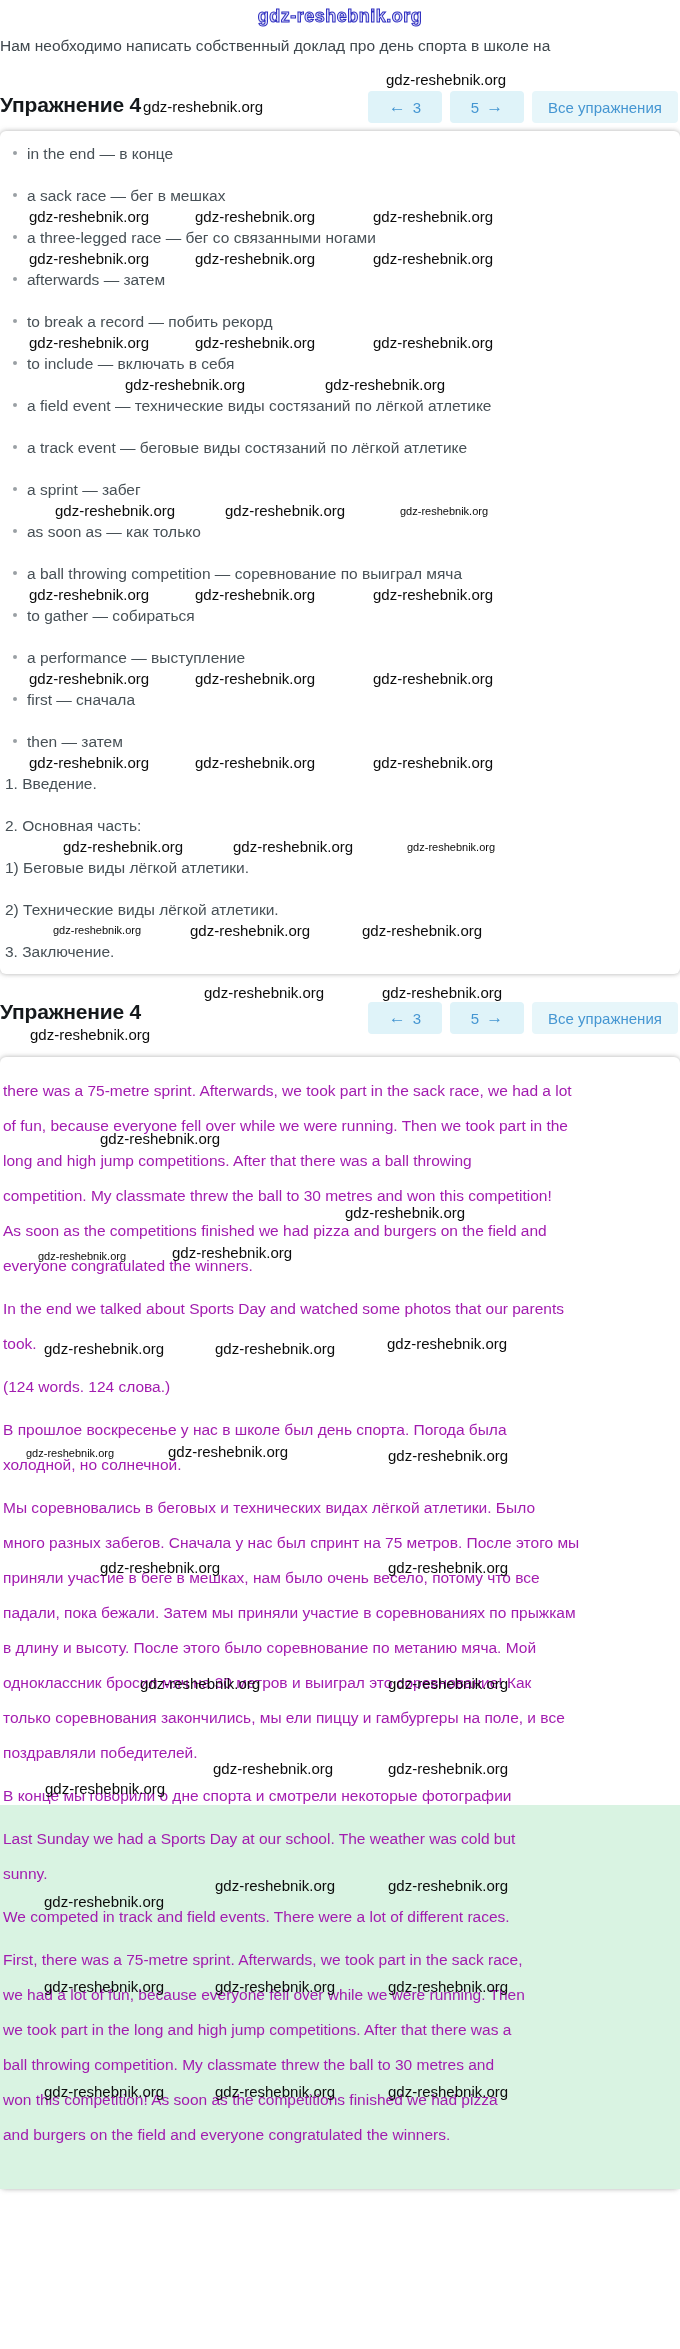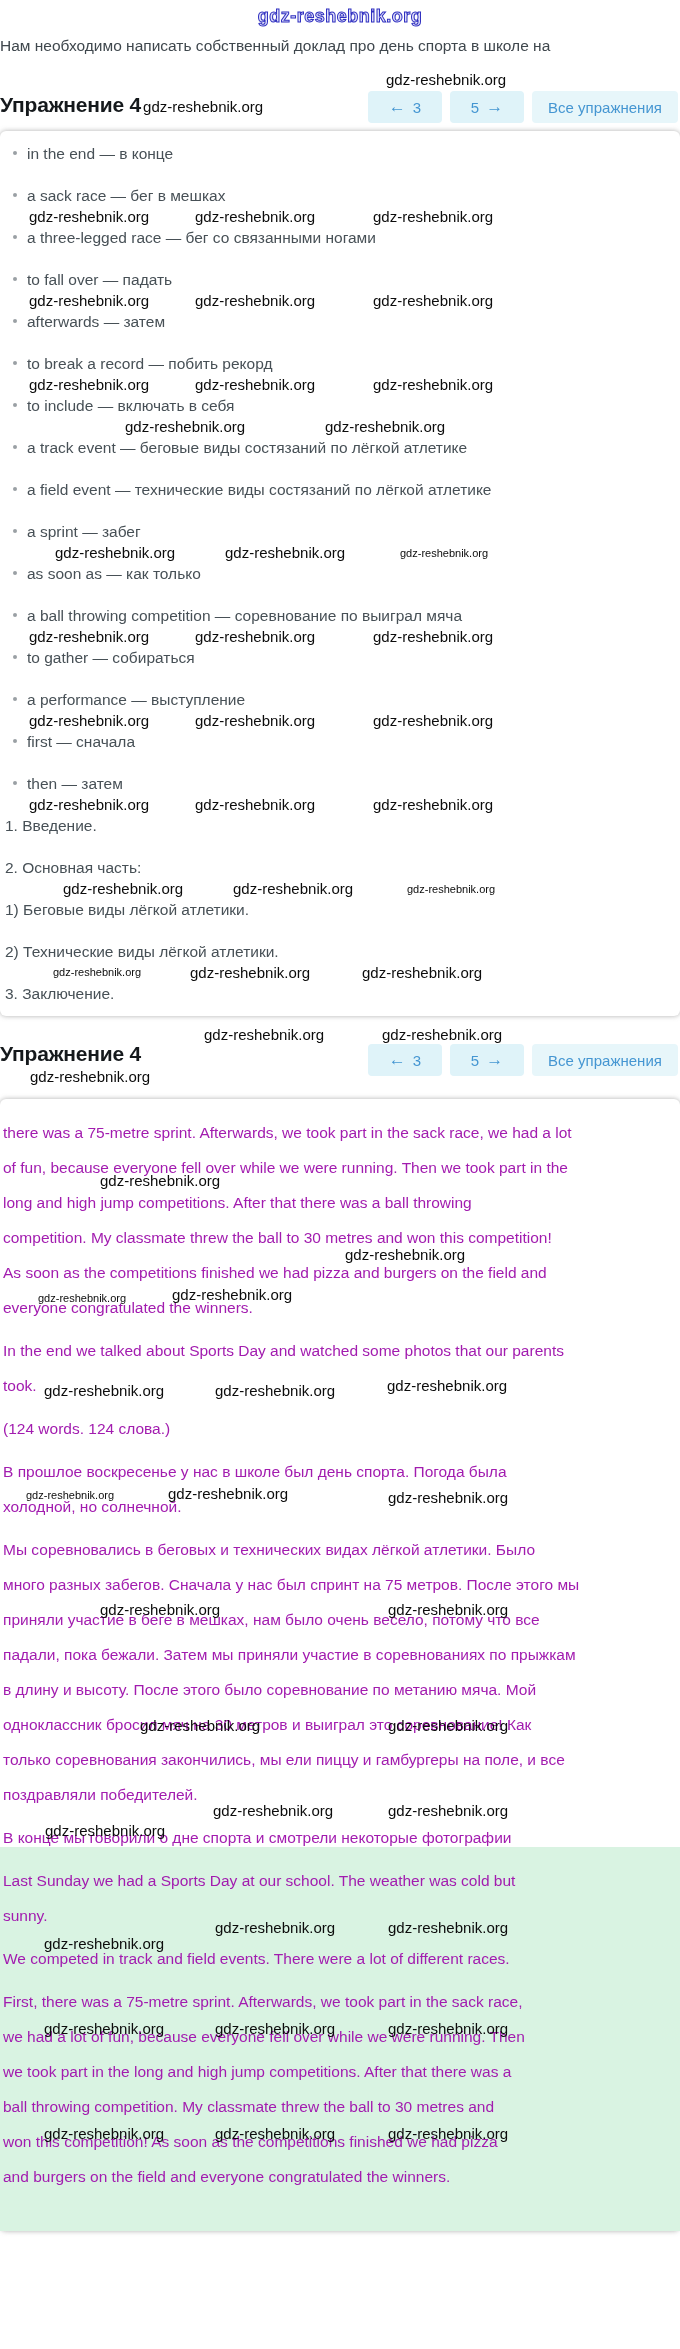--- a/index.html
+++ b/index.html
@@ -97,24 +97,20 @@
     </div>
   <div class="wmrow">
       <span class="wm" style="left:24px">gdz-reshebnik.org</span>
       <span class="wm" style="left:190px">gdz-reshebnik.org</span>
       <span class="wm" style="left:368px">gdz-reshebnik.org</span>
     </div>
   <div class="vi">
       <span class="dot"></span>
       <span>a three-legged race — бег со связанными ногами</span>
     </div>
-  <div class="vi">
-      <span class="dot"></span>
-      <span>to fall over — падать</span>
-    </div>
   <div class="wmrow">
       <span class="wm" style="left:24px">gdz-reshebnik.org</span>
       <span class="wm" style="left:190px">gdz-reshebnik.org</span>
       <span class="wm" style="left:368px">gdz-reshebnik.org</span>
     </div>
   <div class="vi">
       <span class="dot"></span>
       <span>afterwards — затем</span>
     </div>
   <div class="vi">
@@ -129,25 +125,25 @@
   <div class="vi">
       <span class="dot"></span>
       <span>to include — включать в себя</span>
     </div>
   <div class="wmrow">
       <span class="wm" style="left:120px">gdz-reshebnik.org</span>
       <span class="wm" style="left:320px">gdz-reshebnik.org</span>
     </div>
   <div class="vi">
       <span class="dot"></span>
+      <span>a field event — технические виды состязаний по лёгкой атлетике</span>
+    </div>
+  <div class="vi">
+      <span class="dot"></span>
       <span>a track event — беговые виды состязаний по лёгкой атлетике</span>
-    </div>
-  <div class="vi">
-      <span class="dot"></span>
-      <span>a field event — технические виды состязаний по лёгкой атлетике</span>
     </div>
   <div class="vi">
       <span class="dot"></span>
       <span>a sprint — забег</span>
     </div>
   <div class="wmrow">
       <span class="wm" style="left:50px">gdz-reshebnik.org</span>
       <span class="wm" style="left:220px">gdz-reshebnik.org</span>
       <span class="wm small" style="left:395px;top:6px">gdz-reshebnik.org</span>
     </div>

